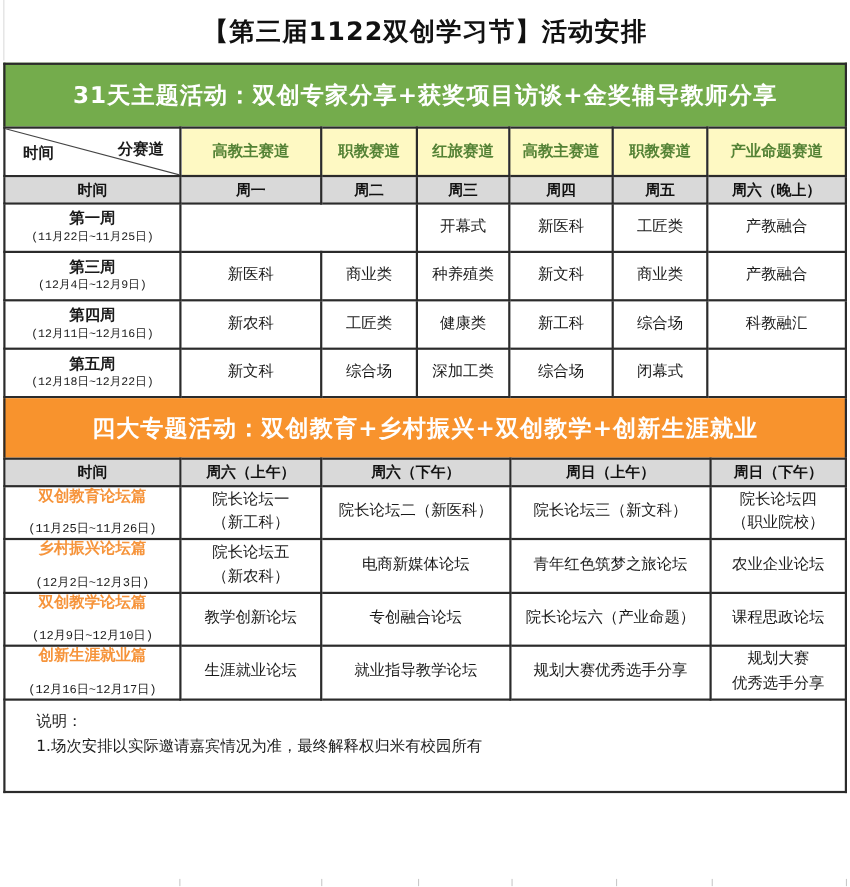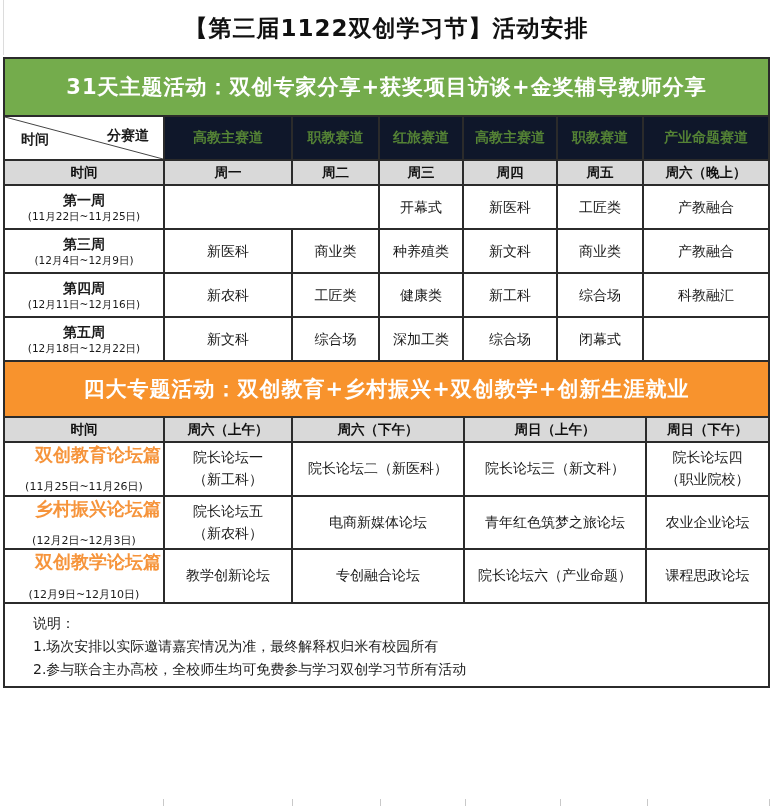--- a/index.html
+++ b/index.html
@@ -29,39 +29,39 @@
   }
   .banner.green{
     height:58px;
     background:var(--banner-green,#74AC4C);
     border-top:2px solid var(--border,#2b2b2b);
   }
   .banner.orange{
     height:54px;
     background:var(--banner-orange,#F8932D);
   }
-  table{border-collapse:collapse;width:100%;table-layout:fixed;}
+  table{border-collapse:collapse;width:100%;table-layout:fixed;font-family:Liberation Mono, monospace;}
   td,th{
     box-sizing:border-box;
     border:2px solid var(--border,#2b2b2b);
     text-align:center;vertical-align:middle;padding:0 2px;
     font-weight:normal;overflow:hidden;
   }
   
   .corner-cell{position:relative;background:#fff;height:44px;}
   .corner-cell svg{position:absolute;left:0;top:0;width:100%;height:100%;}
   .corner-left{position:absolute;left:16px;top:55%;transform:translateY(-50%);font-size:14px;font-weight:700;}
   .corner-right{position:absolute;right:14px;top:46%;transform:translateY(-50%);font-size:14px;font-weight:700;}
-  th.track{color:var(--track-green,#548235);font-size:14px;font-weight:700;height:44px;background:#0f172a;}
+  th.track{color:var(--track-green,#548235);font-size:14px;font-weight:700;height:44px;background:#fef9c3;}
   tr.day-row th{background:var(--header-gray,#D9D9D9);font-size:13.5px;font-weight:700;height:25px;color:#111;}
   td.data-cell{font-size:14px;height:44px;white-space:pre-line;line-height:1.5;}
   .week-name{font-size:14px;font-weight:600;line-height:1.3;}
   .week-dates{font-size:10.5px;line-height:1.3;margin-top:1px;}
   
-  .sp-label{color:var(--label-orange,#F6943B);font-size:18px;font-weight:700;line-height:1.3;text-align:right;}
+  .sp-label{color:var(--label-orange,#F6943B);font-size:14px;font-weight:700;line-height:1.3;}
   .sp-dates{font-size:11px;line-height:1.3;margin-top:14px;color:#1a1a1a;}
   td.sp-cell{font-size:14px;height:46px;white-space:pre-line;line-height:1.55;}
   
   .notes{
     box-sizing:border-box;height:84px;
     border-left:2px solid var(--border,#2b2b2b);
     border-right:2px solid var(--border,#2b2b2b);
     border-bottom:2px solid var(--border,#2b2b2b);
     padding:8px 4px 0 28px;
     font-size:14px;line-height:23px;text-align:left;color:#1c1c1c;
@@ -213,27 +213,37 @@
           <tr>
             <td>
               <div class="sp-label">双创教学论坛篇</div>
               <div class="sp-dates">(12月9日~12月10日)</div>
             </td>
             <td class="sp-cell">教学创新论坛</td>
             <td class="sp-cell">专创融合论坛</td>
             <td class="sp-cell">院长论坛六（产业命题）</td>
             <td class="sp-cell">课程思政论坛</td>
           </tr>
+          <tr>
+            <td>
+              <div class="sp-label">创新生涯就业篇</div>
+              <div class="sp-dates">(12月16日~12月17日)</div>
+            </td>
+            <td class="sp-cell">生涯就业论坛</td>
+            <td class="sp-cell">就业指导教学论坛</td>
+            <td class="sp-cell">规划大赛优秀选手分享</td>
+            <td class="sp-cell">规划大赛
+优秀选手分享</td>
+          </tr>
         </tbody>
     </table>
 
     <div class="notes">
       <div>说明：</div>
       <div>1.场次安排以实际邀请嘉宾情况为准，最终解释权归米有校园所有</div>
-      <div>2.参与联合主办高校，全校师生均可免费参与学习双创学习节所有活动</div>
     </div>
   </div>
 
   <div class="gutter-tick" style="left:163px"></div>
   <div class="gutter-tick" style="left:292px"></div>
   <div class="gutter-tick" style="left:380px"></div>
   <div class="gutter-tick" style="left:465px"></div>
   <div class="gutter-tick" style="left:560px"></div>
   <div class="gutter-tick" style="left:647px"></div>
   <div class="gutter-tick" style="left:769px"></div>

